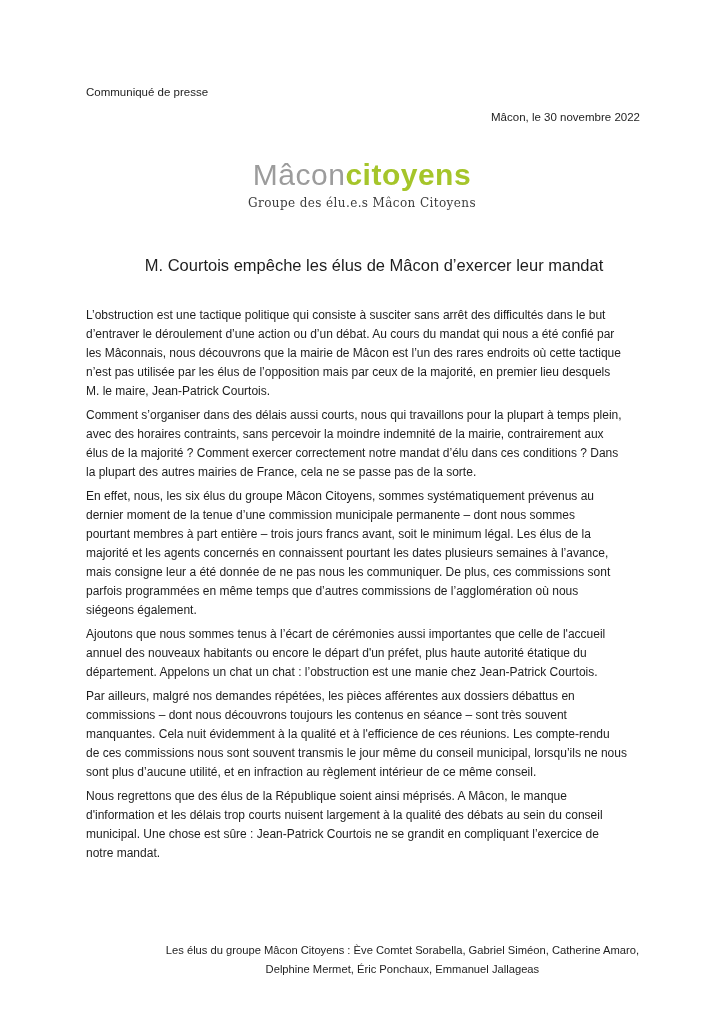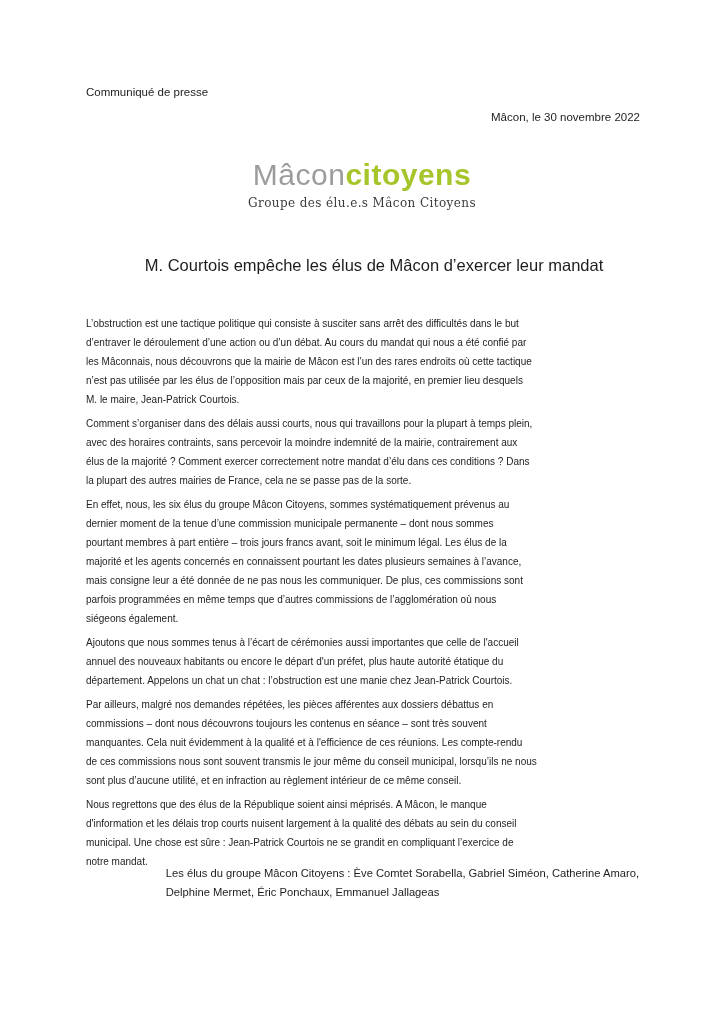--- a/index.html
+++ b/index.html
@@ -56,34 +56,34 @@
     text-align: center;
     margin: 0;
     font-size: 16.5px;
     font-weight: 400;
     line-height: 22px;
     color: #1d1d1d;
   }
   .body {
     position: absolute;
     left: 86px;
-    top: 314px;
+    top: 306px;
     width: 580px;
-    font-size: 10px;
+    font-size: 12px;
     line-height: 19px;
   }
   .body p {
     margin: 0 0 5px 0;
     white-space: pre;
   }
   .signature {
     position: absolute;
     right: 85px;
-    top: 864px;
-    text-align: left;
+    top: 941px;
+    text-align: center;
     font-size: 11.2px;
     line-height: 19px;
     white-space: pre;
   }
 </style>
 </head>
 <body>
 
 <div class="page">
 

